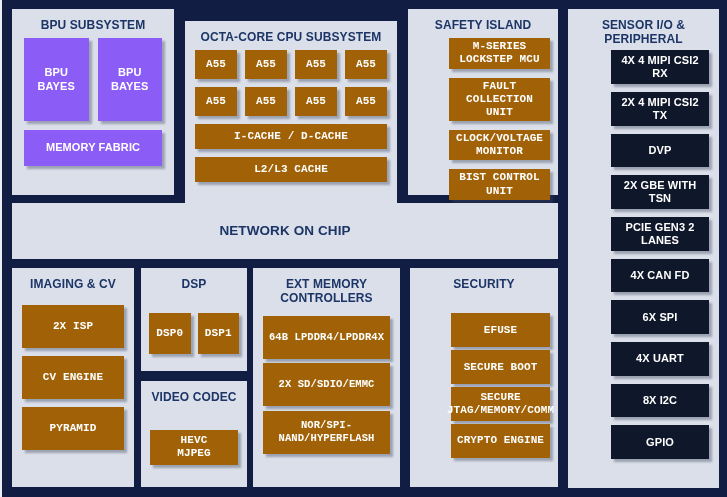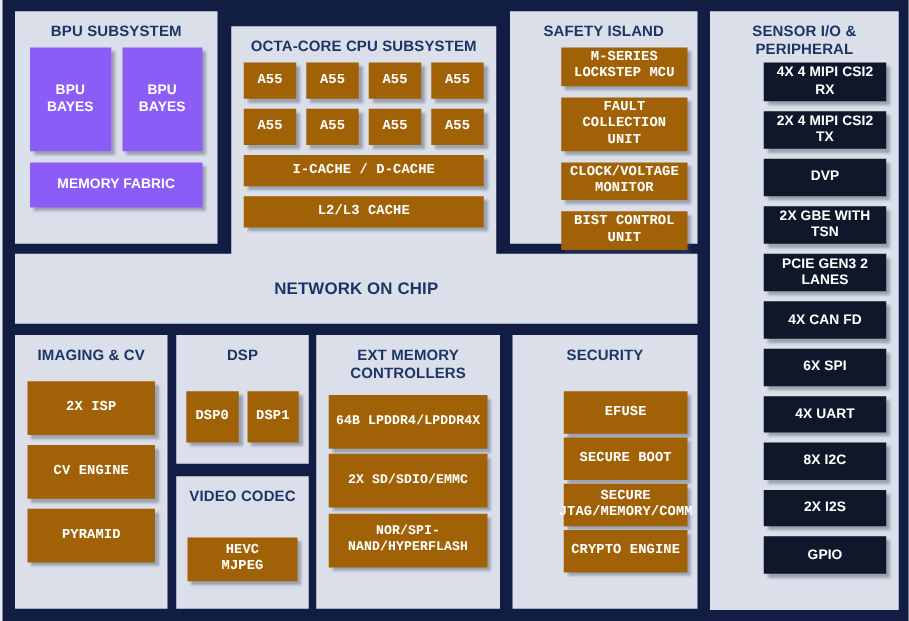--- a/index.html
+++ b/index.html
@@ -130,21 +130,20 @@
     <div class="vlist">
       <div class="blk teal">4X 4 MIPI CSI2 RX</div>
       <div class="blk teal">2X 4 MIPI CSI2 TX</div>
       <div class="blk teal">DVP</div>
       <div class="blk teal">2X GBE WITH TSN</div>
       <div class="blk teal">PCIE GEN3 2 LANES</div>
       <div class="blk teal">4X CAN FD</div>
       <div class="blk teal">6X SPI</div>
       <div class="blk teal">4X UART</div>
       <div class="blk teal">8X I2C</div>
-      <div class="blk teal">2X I2S</div>
       <div class="blk teal">GPIO</div>
     </div>
   </section>
 
   <section class="panel" id="p-noc">
     <h2 class="ptitle">NETWORK ON CHIP</h2>
   </section>
 
   <section class="panel" id="p-imaging">
     <h2 class="ptitle">IMAGING &amp; CV</h2>

